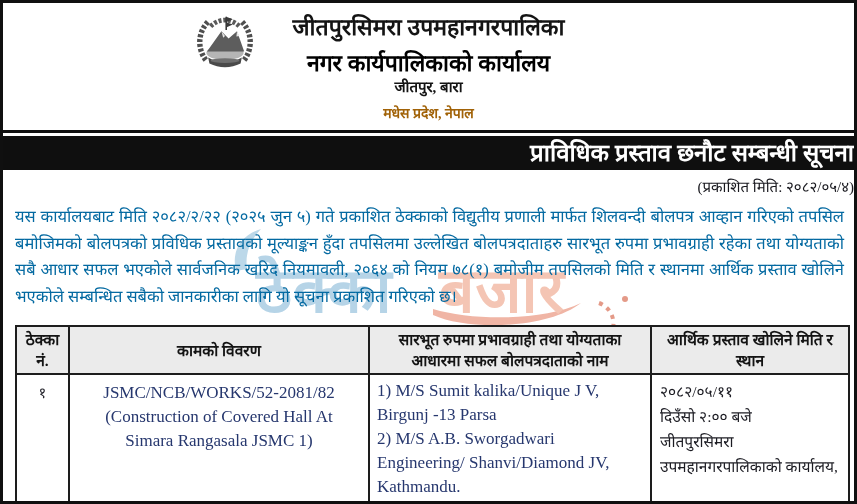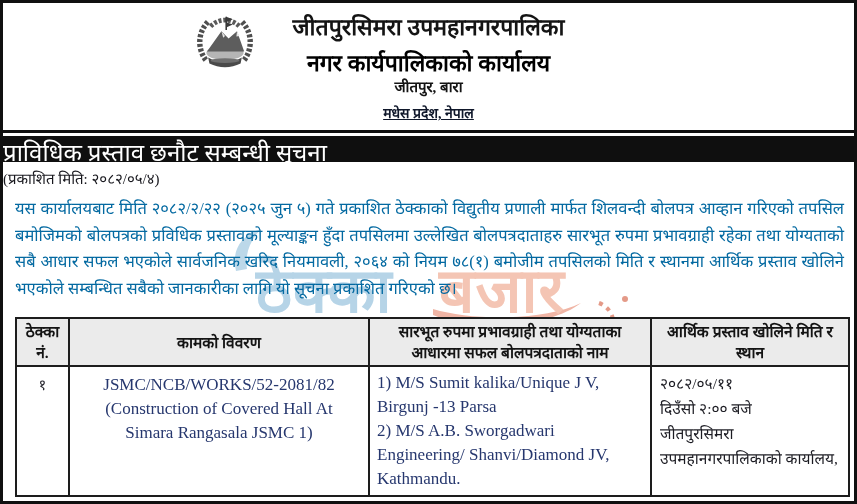--- a/index.html
+++ b/index.html
@@ -21,29 +21,29 @@
   .wm-blue { left:253px; color:#b6d4e7; }
   .wm-red  { left:436px; color:#f4c5b4; }
   .wm-svg  { position:absolute; left:0; top:0; }
 
   
   .header { position:relative; z-index:1; text-align:center; padding-top:10px; }
   .emblem { position:absolute; left:192px; top:9px; width:60px; height:60px; }
   .h-line1 { font-size:23px; font-weight:bold; color:#141414; line-height:30px; }
   .h-line2 { font-size:23px; font-weight:bold; color:#000000; line-height:26px; margin-top:8px; }
   .h-line3 { font-size:15px; font-weight:bold; color:#141414; line-height:19px; margin-top:1px; }
-  .h-line4 { font-size:14px; font-weight:bold; color:#0f172a; line-height:18px; margin-top:8px;text-decoration:underline; }
+  .h-line4 { font-size:14px; font-weight:bold; color:#a16207; line-height:18px; margin-top:8px; }
 
   
   .rule { position:relative; z-index:1; height:3px; background:#101010; margin-top:7px; }
   .title-bar {
-    position:relative; z-index:1; margin-top:3px; height:26px; background:#0f0f0f;
-    color:#ffffff; text-align:left; font-size:24px; font-weight:normal; line-height:34px;
+    position:relative; z-index:1; margin-top:3px; height:34px; background:#0f0f0f;
+    color:#ffffff; text-align:right; font-size:24px; font-weight:bold; line-height:34px;
   }
-  .pub-date { position:relative; z-index:1; text-align:left; font-size:15px; color:#17171d; margin-top:7px; line-height:20px; }
+  .pub-date { position:relative; z-index:1; text-align:right; font-size:15px; color:#17171d; margin-top:7px; line-height:20px; }
 
   
   .body-text {
     position:relative; z-index:1;
     margin:7px 10px 0 12px; font-size:16.5px; line-height:26.5px;
     color:#0369a1; text-align:justify;
   }
 
   
   .notice-table {

